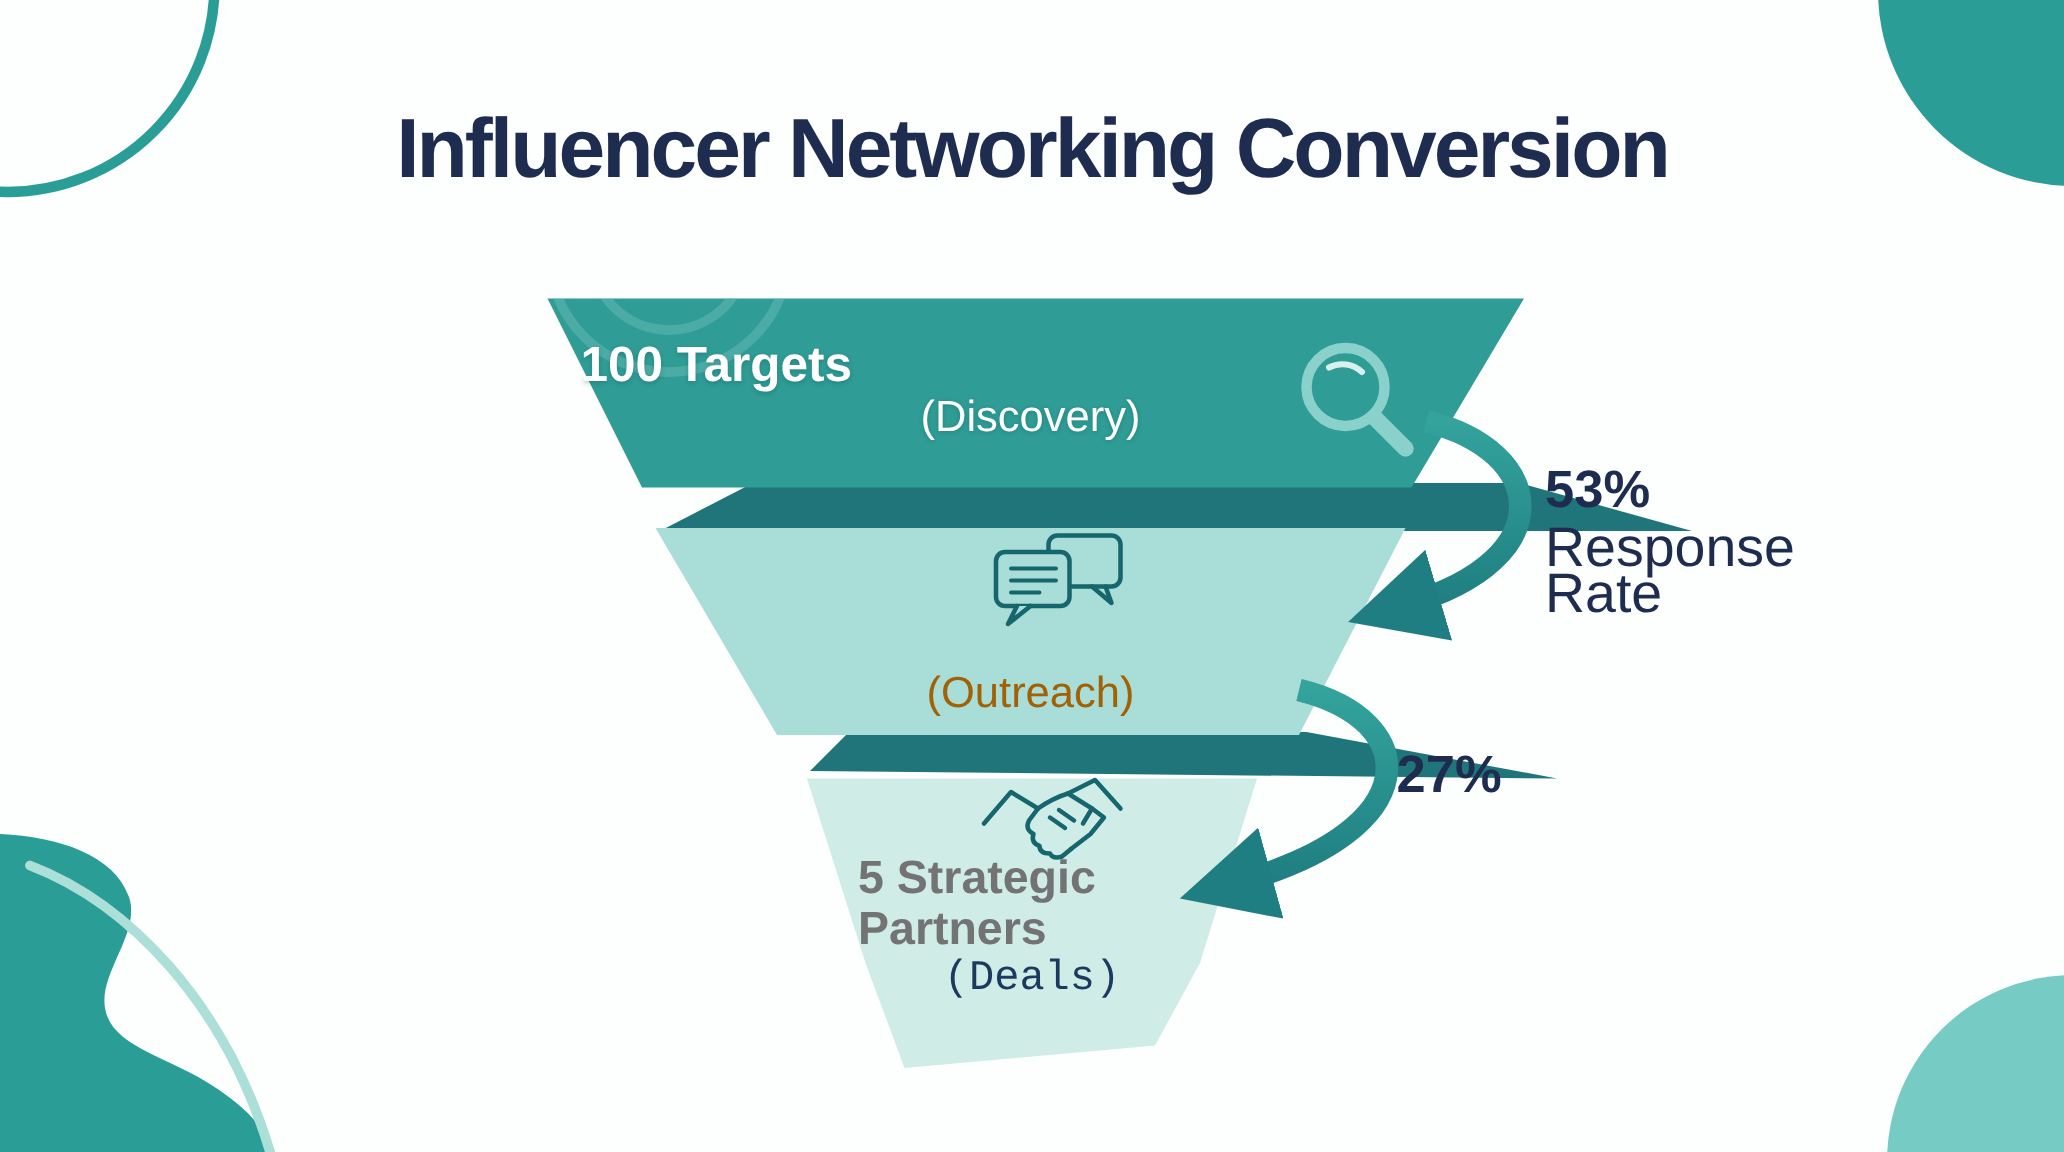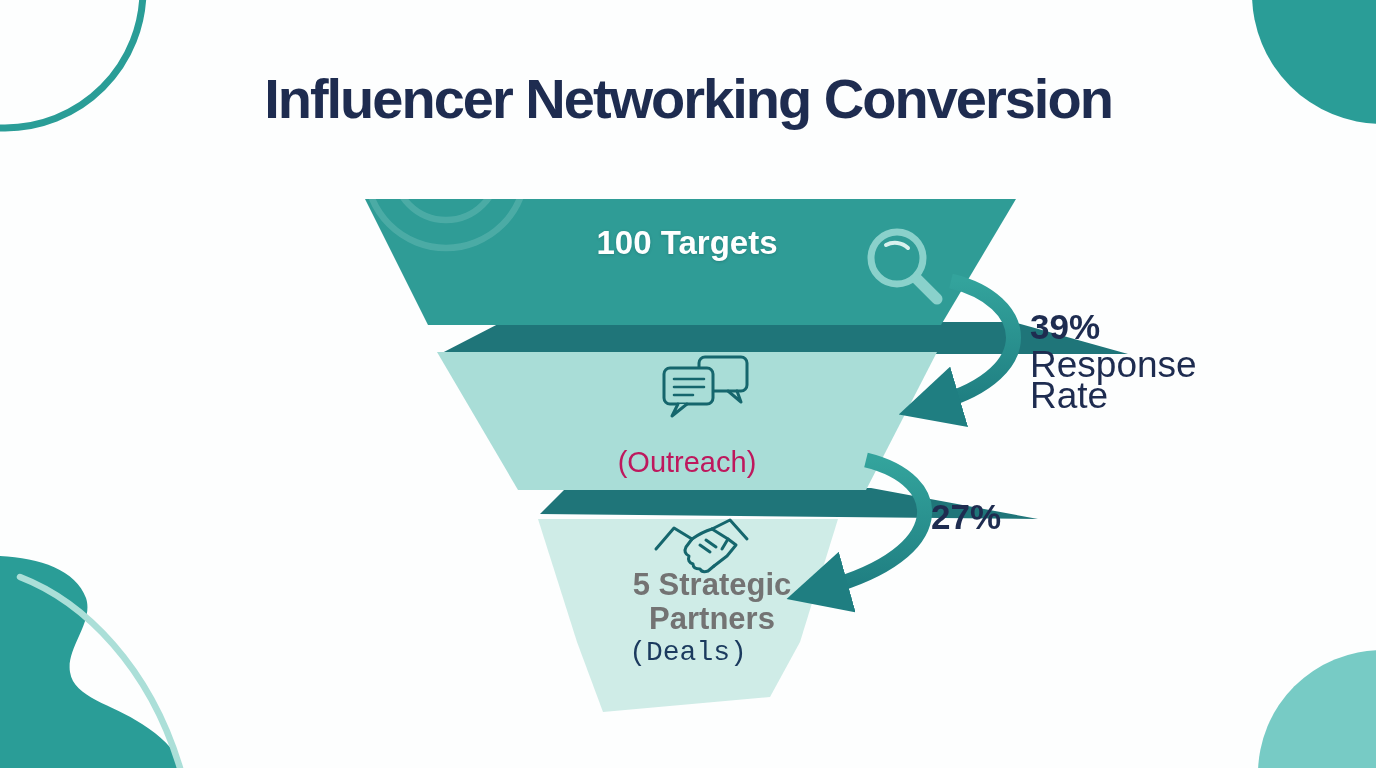--- a/index.html
+++ b/index.html
@@ -6,26 +6,26 @@
   #canvas{
     position:relative;width:1376px;height:768px;overflow:hidden;
     background:#FDFEFE;font-family:"Liberation Sans",sans-serif;
   }
   #scene{position:absolute;left:0;top:0;z-index:1;}
   .txt{position:absolute;z-index:2;}
   .title{
     left:0;top:66px;width:1376px;text-align:center;
     font-size:56px;font-weight:700;letter-spacing:-2px;color:#1E2C50;
   }
-  .stage-label{font-weight:700;text-align:center;}
+  .stage-label{font-weight:700;text-align:left;}
   .stage-sublabel{font-weight:400;text-align:center;}
   .s1-label{left:387px;top:224px;width:600px;font-size:33px;color:#FFFFFF;text-shadow:0 1px 3px rgba(10,60,60,.25);}
   .s1-sub{left:387px;top:262px;width:600px;font-size:29px;color:#FFFFFF;text-shadow:0 1px 3px rgba(10,60,60,.25);}
   .s2-label{left:387px;top:410px;width:600px;font-size:32px;color:#1B3A5E;}
-  .s2-sub{left:387px;top:446px;width:600px;font-size:29px;color:#be185d;}
+  .s2-sub{left:387px;top:446px;width:600px;font-size:29px;color:#a16207;}
   .s3-label{left:572px;top:568px;width:280px;font-size:31px;line-height:34px;color:#737373;}
   .s3-sub{left:548px;top:637px;width:280px;font-size:28px;color:#1B3A5E;font-family:Liberation Mono, monospace;}
   .rate-block{color:#1E2C50;}
   .rate-value{font-size:35px;font-weight:700;line-height:38px;}
   .rate-label{font-size:37px;font-weight:400;line-height:31px;margin-top:3px;}
   .rate-1{left:1030px;top:308px;width:158px;}
   .rate-2{left:931px;top:498px;width:170px;}
 </style>
 </head>
 <body>
@@ -89,28 +89,29 @@
       <path d="M700,545 L710,552 M706,540 L716,547"></path>
     </g>
 
     <path d="M951,281 C1030,300 1043,372 938,403" fill="none" stroke="url(#arrowGrad)" stroke-width="15" marker-end="url(#ah)"></path>
     <path d="M866,460 C948,480 952,553 826,588" fill="none" stroke="url(#arrowGrad)" stroke-width="15" marker-end="url(#ah)"></path>
   </svg>
 
   <div class="txt title">Influencer Networking Conversion</div>
 
   <div class="txt stage-label s1-label">100 Targets</div>
+  <div class="txt stage-sublabel s1-sub">(Discovery)</div>
 
   <div class="txt stage-sublabel s2-sub">(Outreach)</div>
 
   <div class="txt stage-label s3-label">5 Strategic Partners</div>
   <div class="txt stage-sublabel s3-sub">(Deals)</div>
 
   <div class="txt rate-block rate-1">
-    <div class="rate-value">39%</div>
+    <div class="rate-value">53%</div>
     <div class="rate-label">Response Rate</div>
   </div>
 
   <div class="txt rate-block rate-2">
     <div class="rate-value">27%</div>
   </div>
 
 </div>
 
 </body></html>

